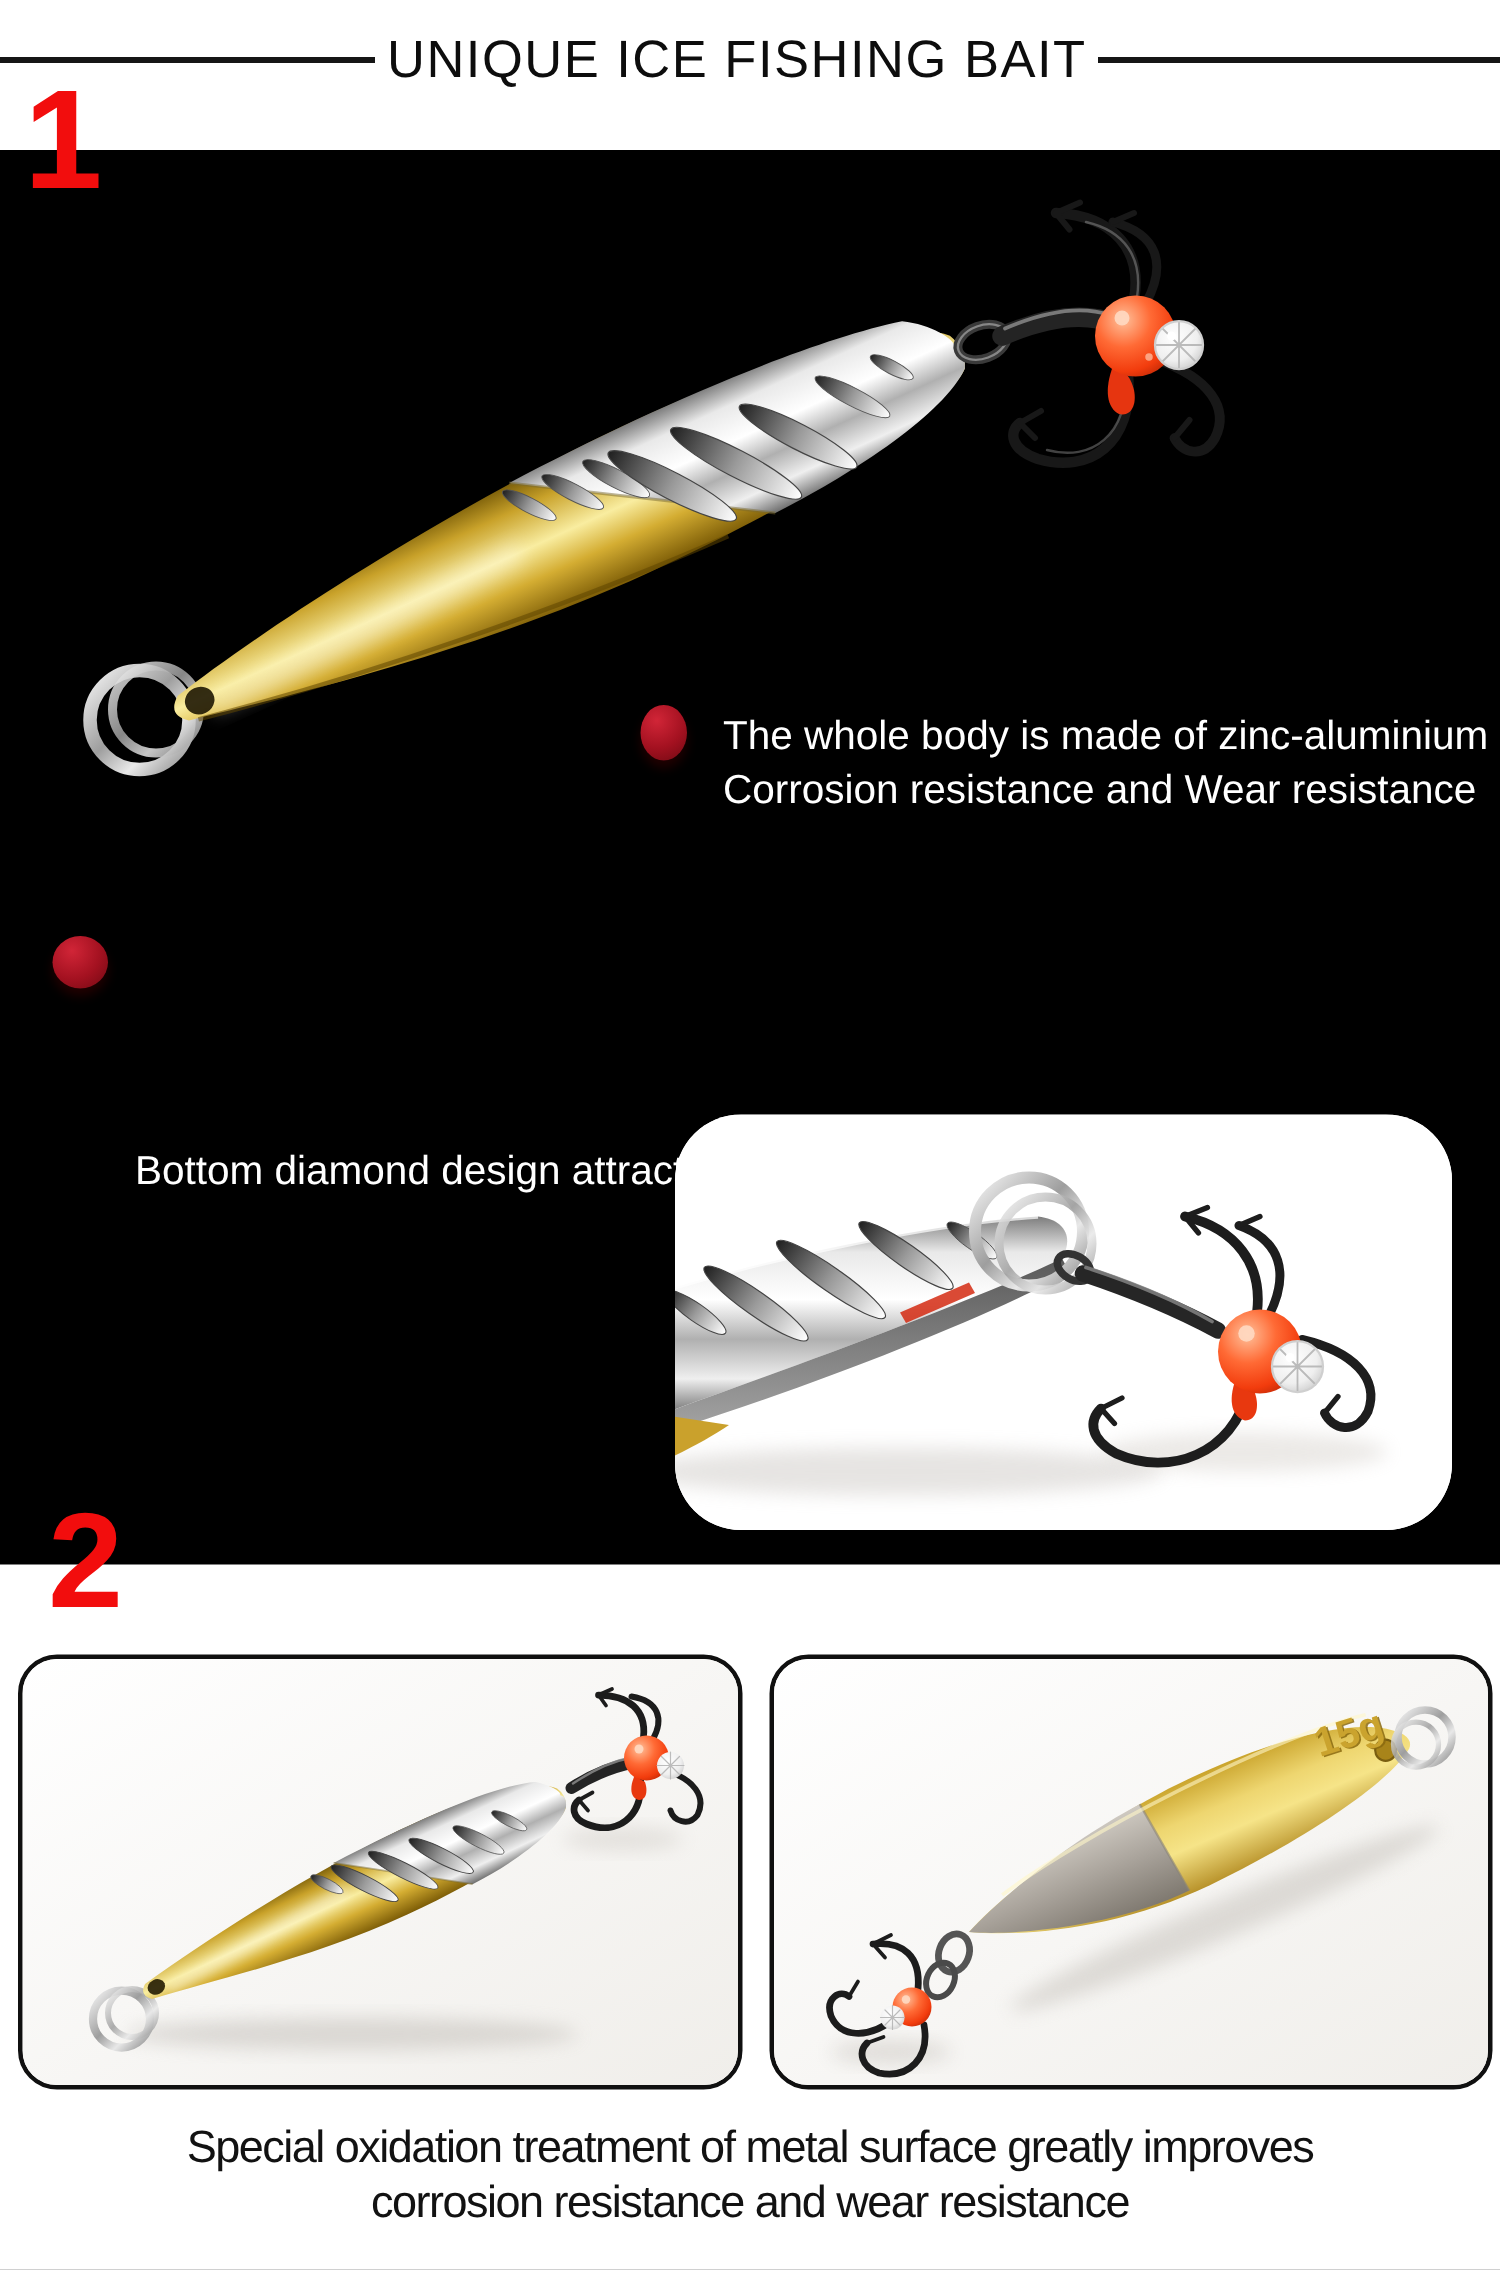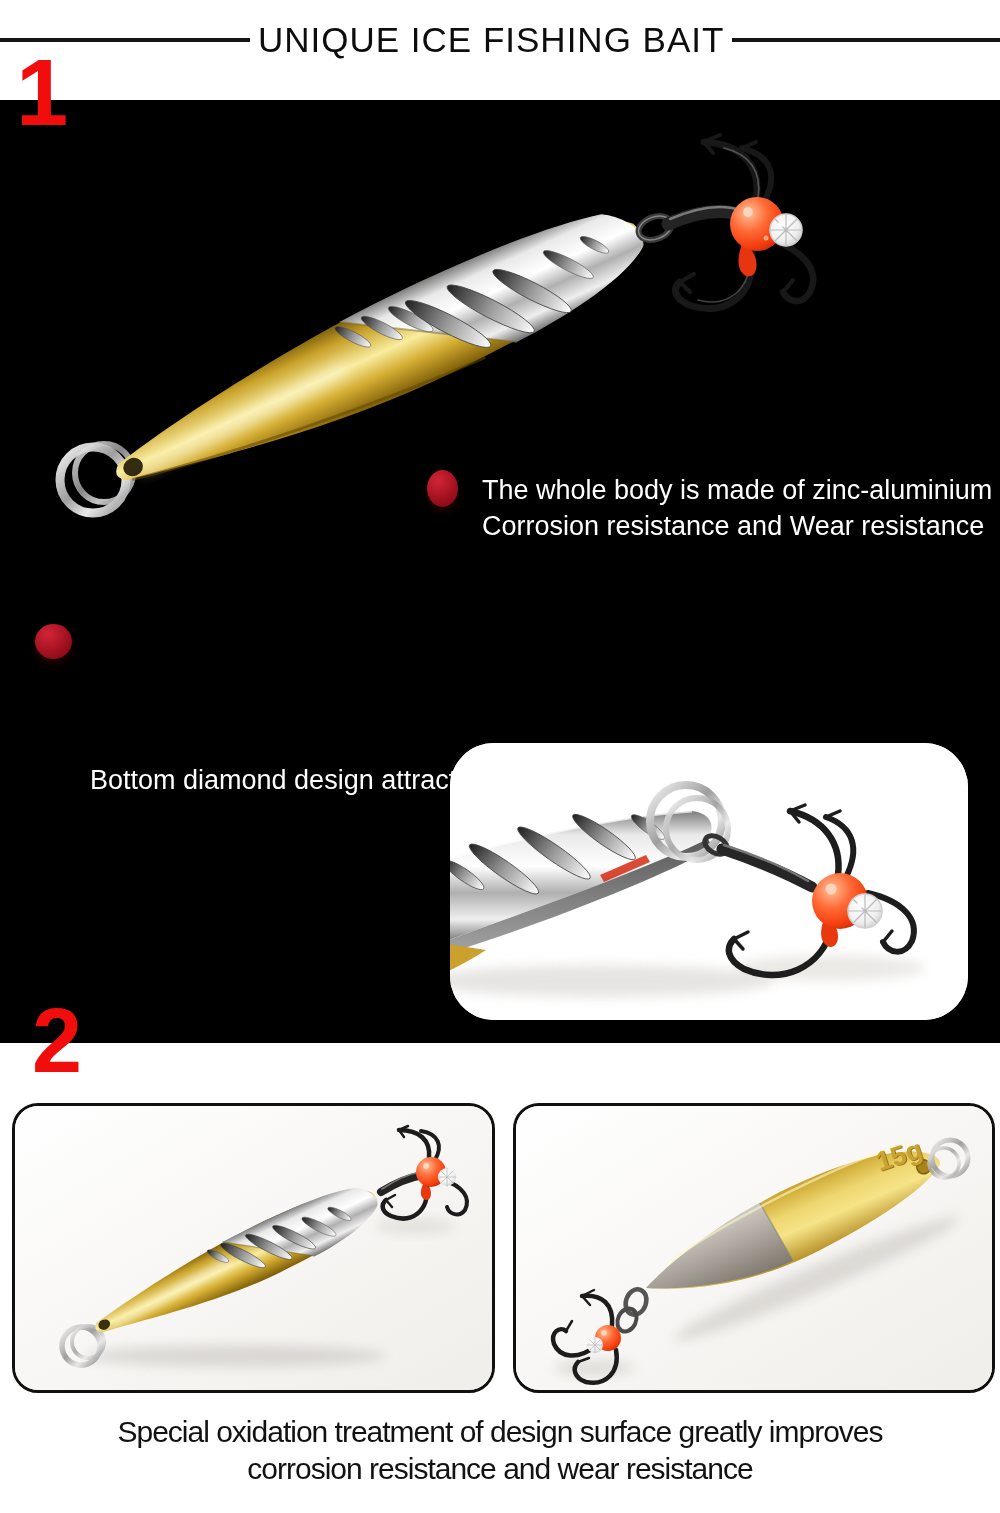--- a/index.html
+++ b/index.html
@@ -369,17 +369,17 @@
         </g>
         <g stroke="none">
           <circle cx="79" cy="239" r="8" fill="url(#diaGrad)"></circle>
           <path d="M 79 231 L 79 247 M 71 239 L 87 239 M 74 234 L 84 244 M 84 234 L 74 244" stroke="#b5b5b5" stroke-width="0.8" opacity="0.9"></path>
         </g>
       </g>
     </svg>
   </div>
 
   <div class="caption">
-    <div>Special oxidation treatment of design surface greatly improves</div>
+    <div>Special oxidation treatment of metal surface greatly improves</div>
     <div>corrosion resistance and wear resistance</div>
   </div>
 
 </div>
 
 </body></html>

